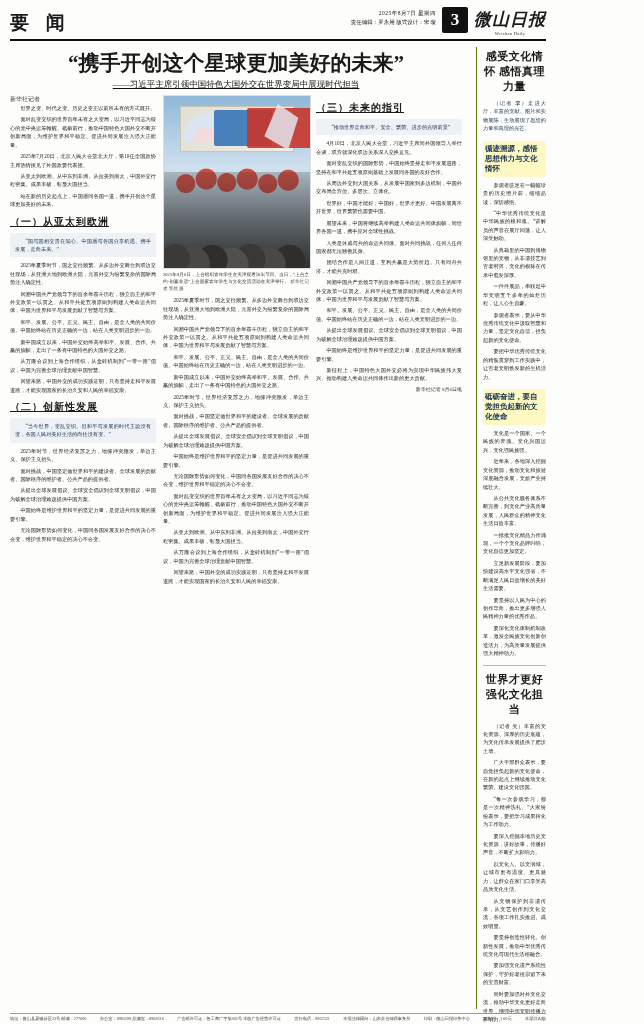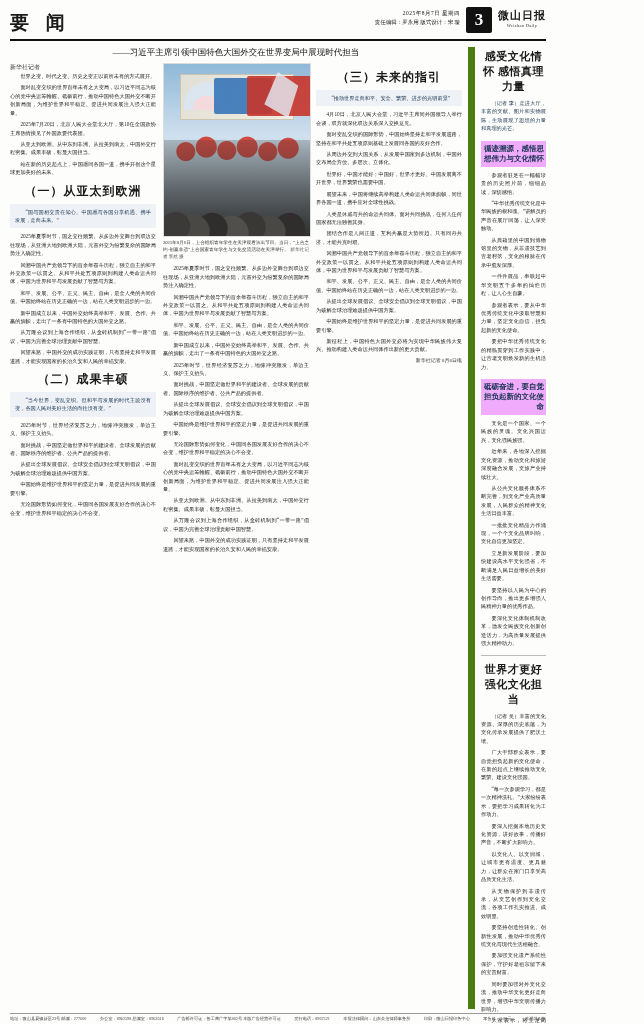--- a/index.html
+++ b/index.html
@@ -16,47 +16,48 @@
   .masthead{display:flex;align-items:flex-start;justify-content:space-between;border-bottom:2px solid #111;padding-bottom:3px;}
   .mh-left{font-size:19px;font-weight:bold;letter-spacing:6px;font-family:"Liberation Serif",serif;padding-top:4px;}
   .mh-right{display:flex;align-items:flex-start;gap:6px;}
   .mh-meta{font-size:5.5px;line-height:1.7;text-align:right;color:#222;padding-top:3px;}
   .mh-meta .row1{letter-spacing:.5px;}
   .pagenum{
     width:26px;height:26px;background:#111;color:#fff;font-size:17px;font-weight:bold;
     display:flex;align-items:center;justify-content:center;border-radius:2px;margin-top:1px;
   }
   .mh-logo{text-align:center;padding-top:2px;}
-  .mh-logo .cn{font-size:11px;font-weight:bold;letter-spacing:1px;}
+  .mh-logo .cn{font-size:17px;font-weight:bold;letter-spacing:1px;font-style:italic;}
   .mh-logo .en{font-size:4.5px;letter-spacing:.3px;color:#333;}
 
   
   .content{display:flex;gap:6px;margin-top:6px;height:962px;}
   .left{width:452px;}
-  .right{width:166px;border-left:7px solid #4d7c0f;padding-left:6px;}
+  .right{width:166px;border-left:1px solid #4d7c0f;padding-left:6px;margin-left:8px;}
 
   
   .headline{text-align:center;}
   .headline h1{
     font-size:21px;margin:2px 0 2px 0;font-weight:bold;letter-spacing:0px;
     font-family:"Liberation Serif",serif;
   }
-  .subhead{font-size:8.5px;color:#111;margin-bottom:4px;}
+  .subhead{font-size:8.5px;color:#111;margin-bottom:4px;text-decoration:underline;}
   .byline{font-size:6px;color:#333;text-align:left;}
 
   
   .cols{display:flex;gap:7px;margin-top:4px;}
   .col{width:146px;}
   .col p{
     font-size:5.2px;line-height:1.62;text-align:justify;margin:0 0 3px 0;
     text-indent:2em;color:#222;
   }
   .sec-title{
-    font-size:12px;font-weight:bold;text-align:center;margin:6px 0 4px 0;
+    font-size:10px;font-weight:bold;text-align:left;margin:6px 0 4px 0;
     letter-spacing:1px;
+    text-decoration:underline;
   }
   .sec-quote{
     font-size:5.2px;line-height:1.6;text-align:justify;margin:0 0 4px 0;
     background:#eef2f6;padding:4px 5px;color:#16324f;text-indent:2em;
   }
   .photo-wrap{margin:0 0 4px 0;}
   .photo{
     position:relative;width:100%;height:172px;overflow:hidden;border:1px solid #ddd;
     background:linear-gradient(#8fb8d8 0%, #cfe0ee 42%, #b9ccd9 62%, #7d94a4 100%);
   }
@@ -104,22 +105,22 @@
     clip-path:polygon(40% 0,100% 30%,70% 100%,0 70%);
   }
   .cap{font-size:4.6px;line-height:1.55;color:#333;margin-top:2px;text-align:justify;}
   .cap .credit{color:#555;}
 
   
   .r-title{
     font-size:11px;font-weight:bold;text-align:center;margin:2px 0 5px 0;letter-spacing:.5px;
   }
   .r-sub{
-    font-size:7.5px;font-weight:bold;text-align:right;margin:8px 0 4px 0;
-    background:#f0abfc;padding:3px 2px;color:#16324f;
+    font-size:7.5px;font-weight:bold;text-align:left;margin:8px 0 4px 0;
+    background:#fef9c3;padding:3px 2px;color:#16324f;
   }
   .right p{font-size:5.2px;line-height:1.62;text-align:justify;margin:0 0 3px 0;text-indent:2em;color:#222;}
   .r-lead{font-size:5.2px;line-height:1.62;text-align:justify;margin:0 0 4px 0;color:#16324f;text-indent:2em;}
   .rule{border-top:1px solid #bbb;margin:7px 0 6px 0;}
   .sign{font-size:5px;text-align:right;color:#333;margin-top:2px;}
 
   
   .footer{
     position:absolute;left:10px;right:10px;bottom:2px;
     border-top:1px solid #999;padding-top:2px;
@@ -144,20 +145,21 @@
         <div class="cn">微山日报</div>
         <div class="en">Weishan Daily</div>
       </div>
     </div>
   </div>
 
   <div class="content">
 
     <div class="left">
       <div class="headline">
+        <h1>“携手开创这个星球更加美好的未来”</h1>
         <div class="subhead">——习近平主席引领中国特色大国外交在世界变局中展现时代担当</div>
       </div>
 
       <div class="cols">
 
         <div class="col">
           <div class="byline">新华社记者</div>
           <p>世界之变、时代之变、历史之变正以前所未有的方式展开。</p>
           <p>面对乱变交织的世界百年未有之大变局，以习近平同志为核心的党中央运筹帷幄、砥砺前行，推动中国特色大国外交不断开创新局面，为维护世界和平稳定、促进共同发展注入强大正能量。</p>
           <p>2025年7月20日，北京人民大会堂北大厅，第10任全国政协主席热情接见了外国政要代表团。</p>
@@ -166,21 +168,21 @@
 
           <div class="sec-title">（一）从亚太到欧洲</div>
           <div class="sec-quote">“国与国相交贵在知心。中国愿与各国分享机遇、携手发展，走向未来。”</div>
           <p>2025年夏季时节，国之交往频繁。从多边外交舞台到双边交往现场，从亚洲大地到欧洲大陆，元首外交为纷繁复杂的国际局势注入确定性。</p>
           <p>回溯中国共产党领导下的百余年奋斗历程，独立自主的和平外交政策一以贯之。从和平共处五项原则到构建人类命运共同体，中国为世界和平与发展贡献了智慧与方案。</p>
           <p>和平、发展、公平、正义、民主、自由，是全人类的共同价值。中国始终站在历史正确的一边，站在人类文明进步的一边。</p>
           <p>新中国成立以来，中国外交始终高举和平、发展、合作、共赢的旗帜，走出了一条有中国特色的大国外交之路。</p>
           <p>从万隆会议到上海合作组织，从金砖机制到“一带一路”倡议，中国为完善全球治理贡献中国智慧。</p>
           <p>回望来路，中国外交的成功实践证明，只有坚持走和平发展道路，才能实现国家的长治久安和人民的幸福安康。</p>
 
-          <div class="sec-title">（二）成果丰硕</div>
+          <div class="sec-title">（二）创新性发展</div>
           <div class="sec-quote">“当今世界，变乱交织。但和平与发展的时代主题没有变，各国人民对美好生活的向往没有变。”</div>
           <p>2025年时节，世界经济复苏乏力，地缘冲突频发，单边主义、保护主义抬头。</p>
           <p>面对挑战，中国坚定做世界和平的建设者、全球发展的贡献者、国际秩序的维护者、公共产品的提供者。</p>
           <p>从提出全球发展倡议、全球安全倡议到全球文明倡议，中国为破解全球治理难题提供中国方案。</p>
           <p>中国始终是维护世界和平的坚定力量，是促进共同发展的重要引擎。</p>
           <p>无论国际形势如何变化，中国同各国发展友好合作的决心不会变，维护世界和平稳定的决心不会变。</p>
         </div>
 
         <div class="col">
           <div class="photo-wrap">

